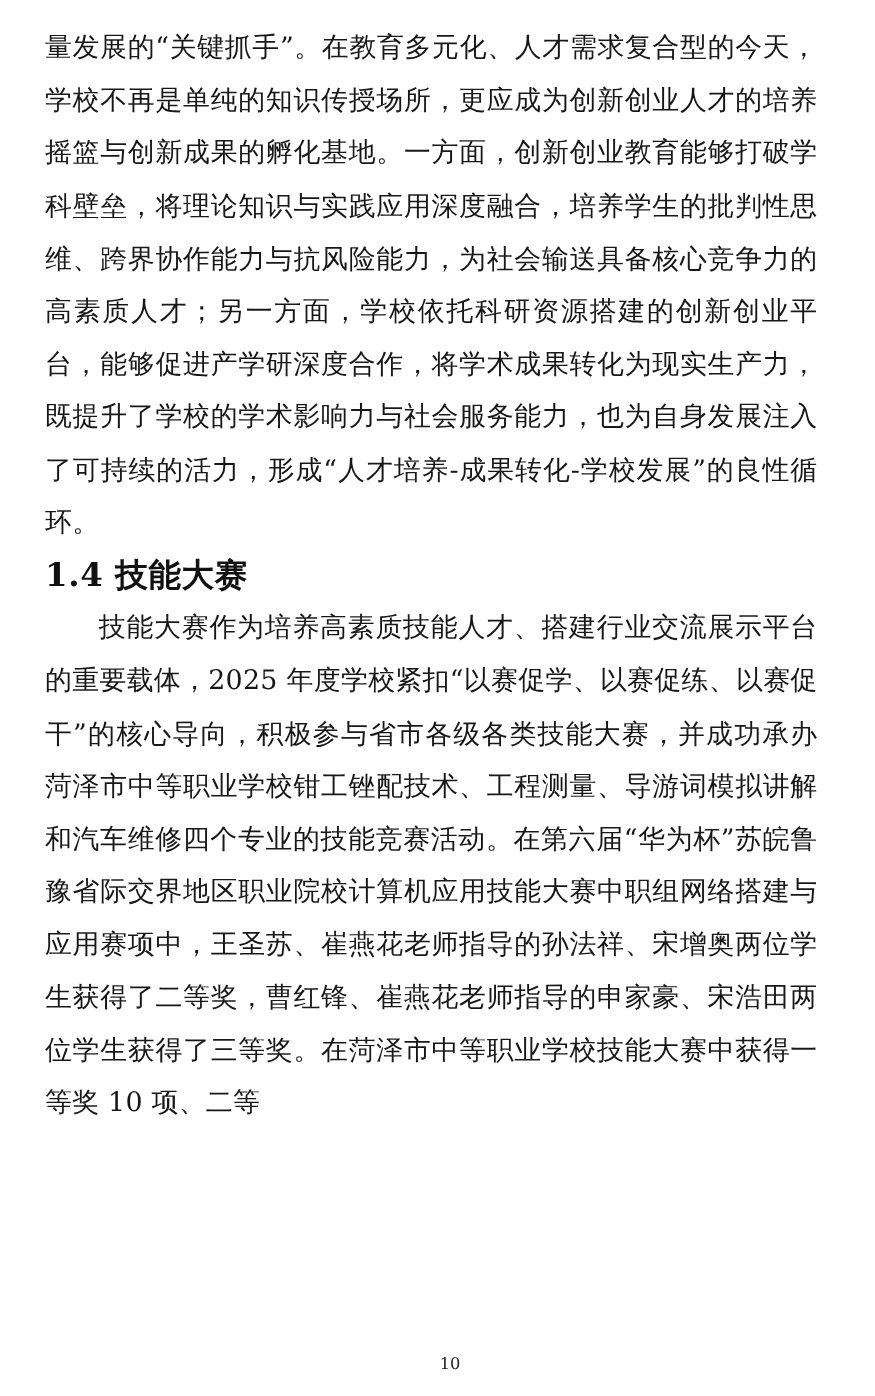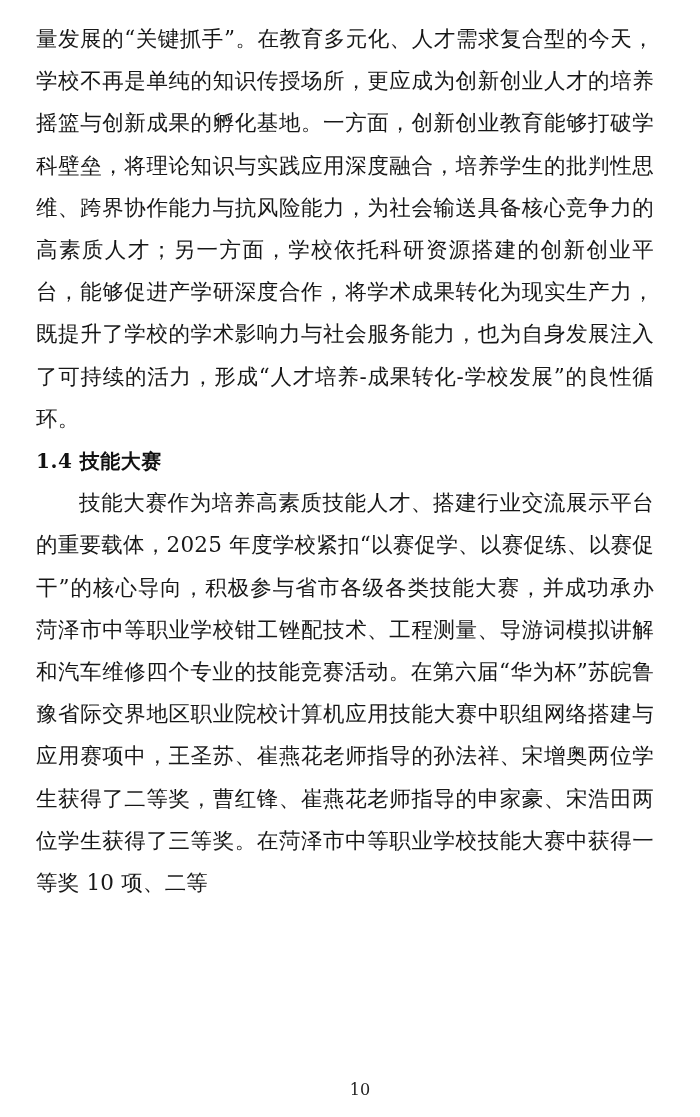--- a/index.html
+++ b/index.html
@@ -32,34 +32,34 @@
     letter-spacing: 0.2px;
     color: #171717;
   }
   p.para {
     margin: 0;
   }
   p.indent {
     text-indent: 2em;
   }
   h2.heading {
-    font-size: 20px;
+    font-size: 26px;
     line-height: 42.2px;
     margin: 0;
     font-weight: bold;
     letter-spacing: 0.5px;
     color: #111111;
   }
   .page-number {
     position: absolute;
     left: 0;
     right: 0;
     bottom: 18px;
     text-align: center;
-    font-size: 16px;
+    font-size: 13px;
     font-family: "DejaVu Serif", "Liberation Serif", serif;
     color: #222222;
     margin-left: 20px;
   }
 </style>
 </head>
 <body>
 
 <div class="page">
 

